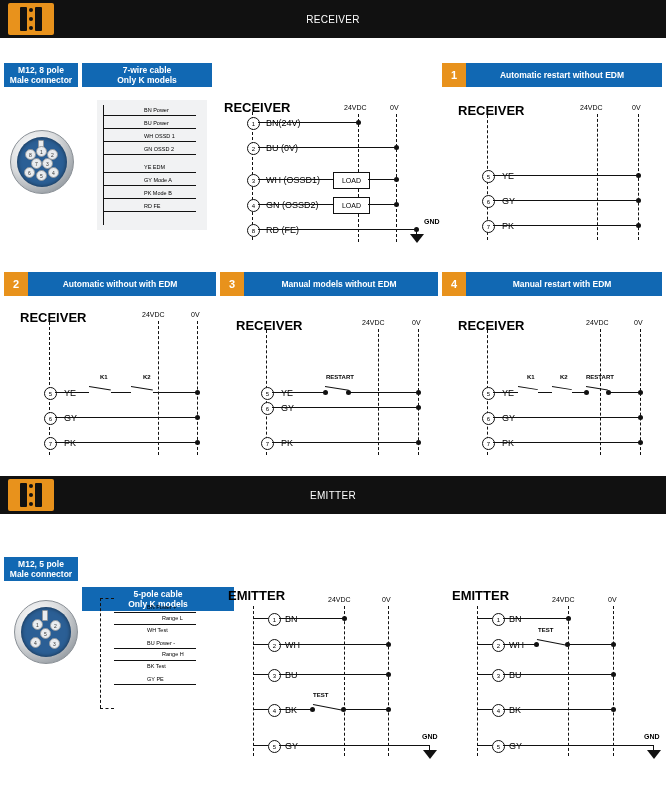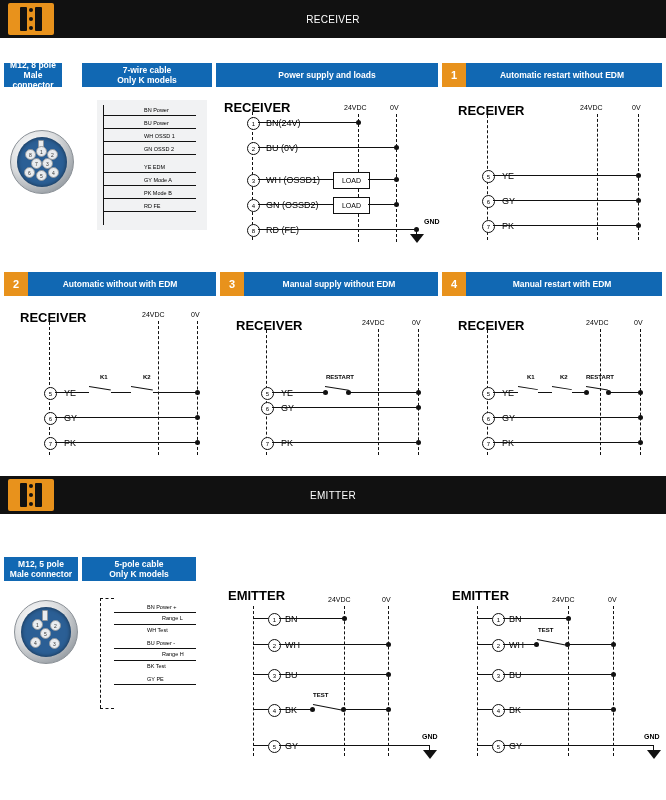--- a/index.html
+++ b/index.html
@@ -96,34 +96,31 @@
       <div class="dotcol">
           <span></span>
           <span></span>
           <span></span>
         </div>
       <div class="bar"></div>
     </div>
     <span>RECEIVER</span>
   </div>
 
-  <div class="hdr two-line" style="left:4px;top:63px;width:58px;">
+  <div class="hdr two-line" style="left:4px;top:63px;width:74px;">
     <div>
       <div>M12, 8 pole</div>
       <div>Male connector</div>
     </div>
   </div>
   <div class="hdr two-line" style="left:82px;top:63px;width:130px;">
     <div>
       <div>7-wire cable</div>
       <div>Only K models</div>
     </div>
-  </div>
-  <div class="hdr" style="left:216px;top:63px;width:222px;">
-    <span>Power supply and loads</span>
   </div>
   <div class="hdr" style="left:442px;top:63px;width:220px;">
     <div class="num">1</div>
     <span style="margin-left:20px;">Automatic restart without EDM</span>
   </div>
 
   <div class="conn" style="left:10px;top:130px;">
     <div class="inner"></div>
     <div class="notch" style="left:27px;top:9px;"></div>
     <div class="pin" style="left:14px;top:18px;">8</div>
@@ -226,21 +223,21 @@
   <div class="t" style="left:502px;top:221px;">PK</div>
   <div class="h" style="left:493px;top:225px;width:145px;"></div>
   <div class="dot" style="left:636px;top:223px;"></div>
 
   <div class="hdr" style="left:4px;top:272px;width:212px;">
     <div class="num">2</div>
     <span style="margin-left:20px;">Automatic without with EDM</span>
   </div>
   <div class="hdr" style="left:220px;top:272px;width:218px;">
     <div class="num">3</div>
-    <span style="margin-left:20px;">Manual supply without EDM</span>
+    <span style="margin-left:20px;">Manual models without EDM</span>
   </div>
   <div class="hdr" style="left:442px;top:272px;width:220px;">
     <div class="num">4</div>
     <span style="margin-left:20px;">Manual restart with EDM</span>
   </div>
 
   <div class="t ttl" style="left:20px;top:310px;">RECEIVER</div>
   <div class="t sm" style="left:142px;top:311px;">24VDC</div>
   <div class="t sm" style="left:191px;top:311px;">0V</div>
   <div class="vdash" style="left:49px;top:322px;height:133px;"></div>
@@ -341,21 +338,21 @@
     </div>
     <span>EMITTER</span>
   </div>
 
   <div class="hdr two-line" style="left:4px;top:557px;width:74px;">
     <div>
       <div>M12, 5 pole</div>
       <div>Male connector</div>
     </div>
   </div>
-  <div class="hdr two-line" style="left:82px;top:557px;width:114px;">
+  <div class="hdr two-line" style="left:82px;top:587px;width:152px;">
     <div>
       <div>5-pole cable</div>
       <div>Only K models</div>
     </div>
   </div>
 
   <div class="conn" style="left:14px;top:600px;">
     <div class="inner"></div>
     <div class="notch" style="left:27px;top:9px;"></div>
     <div class="pin" style="left:17px;top:18px;">1</div>

